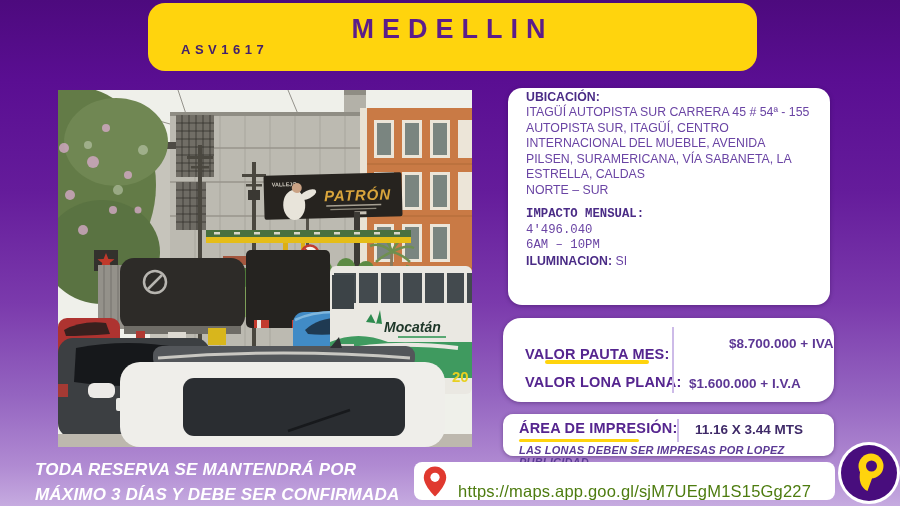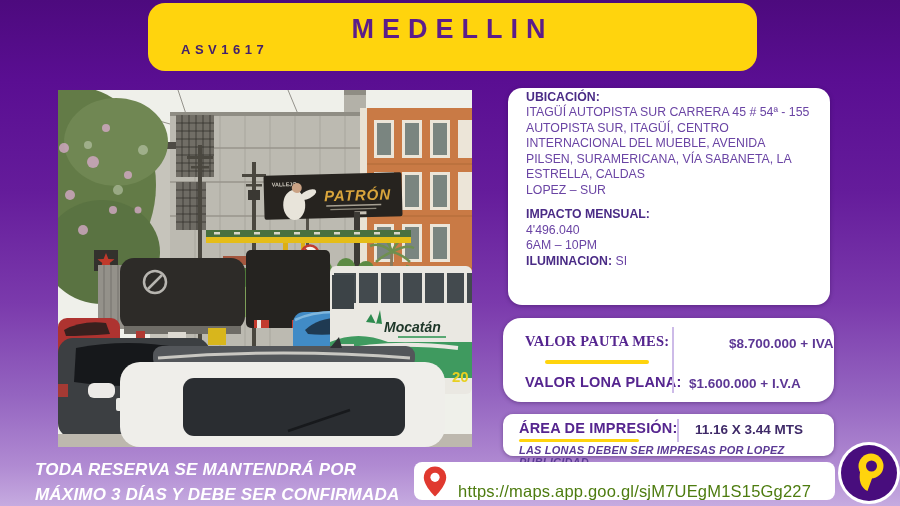--- a/index.html
+++ b/index.html
@@ -14,21 +14,21 @@
   .photo{position:absolute;left:58px;top:90px;width:414px;height:357px;}
   .photo svg{display:block;width:414px;height:357px;}
   
   .card{position:absolute;background:#ffffff;box-shadow:0 1px 4px rgba(40,5,70,.4);}
   .info-card{left:508px;top:88px;width:322px;height:217px;border-radius:14px;padding:2px 18px;box-sizing:border-box;
     color:#6a44a4;font-size:12.3px;line-height:1.26;}
   .info-card p{margin:0;}
   .b{font-weight:bold;color:#4a2b86;}
   .gap{margin-top:9px;}
   .row{display:flex;}
-  .col-left{width:148px;}
+  .col-left{width:148px;font-family:Liberation Mono, monospace;}
   .pricing-card{left:503px;top:318px;width:331px;height:84px;border-radius:18px;}
   .pr-label{position:absolute;font-weight:bold;color:#55258f;font-size:14.5px;letter-spacing:.2px;}
   .pr-value{position:absolute;font-weight:bold;color:#5d3795;font-size:13.5px;}
   .yellow-line{position:absolute;background:#ffd40d;border-radius:2px;}
   .v-divider{position:absolute;width:2px;background:#cdbbe8;}
   .print-card{left:503px;top:414px;width:331px;height:42px;border-radius:10px;}
   .note{position:absolute;font-size:11px;font-weight:bold;font-style:italic;color:#5b3a95;letter-spacing:.2px;}
   
   .disclaimer{position:absolute;left:35px;top:458px;width:392px;color:#ffffff;font-weight:bold;font-style:italic;
     font-size:17px;line-height:1.45;letter-spacing:.2px;}
@@ -356,36 +356,36 @@
         <line x1="230" y1="341" x2="292" y2="320" stroke="#17191c" stroke-width="2.5"></line>
         <path d="M100 268 Q225 258 352 268" stroke="#c9c7c2" stroke-width="3" fill="none"></path>
       </g>
     </svg>
   </div>
 
   <div class="card info-card">
     <p class="b">UBICACIÓN:</p>
     <p>ITAGÜÍ AUTOPISTA SUR CARRERA 45 # 54ª - 155</p>
     <p class="gap">AUTOPISTA SUR, ITAGÜÍ, CENTRO INTERNACIONAL DEL MUEBLE, AVENIDA PILSEN, SURAMERICANA, VÍA SABANETA, LA ESTRELLA, CALDAS</p>
-    <p class="gap">LOPEZ – SUR</p>
+    <p class="gap">NORTE – SUR</p>
     <div class="row gap">
       <div class="col-left">
         <p class="b">IMPACTO MENSUAL:</p>
         <p>4'496.040</p>
         <p>6AM – 10PM</p>
       </div>
     </div>
     <p class="gap">
       <span class="b">ILUMINACION:</span>
       <span>SI</span>
     </p>
   </div>
 
   <div class="card pricing-card">
-    <div class="pr-label" style="left:22px;top:15px;font-family:Liberation Serif, serif;">VALOR PAUTA MES:</div>
+    <div class="pr-label" style="left:22px;top:28px;">VALOR PAUTA MES:</div>
     <div class="yellow-line" style="left:42px;top:42px;width:104px;height:3.5px;"></div>
     <div class="pr-label" style="left:22px;top:56px;">VALOR LONA PLANA:</div>
     <div class="v-divider" style="left:169px;top:9px;height:66px;"></div>
     <div class="pr-value" style="left:186px;top:18px;margin-left:40px;">$8.700.000 + IVA</div>
     <div class="pr-value" style="left:186px;top:58px;">$1.600.000 + I.V.A</div>
   </div>
 
   <div class="card print-card">
     <div class="pr-label" style="left:16px;top:6px;">ÁREA DE IMPRESIÓN:</div>
     <div class="yellow-line" style="left:16px;top:25px;width:120px;height:3px;"></div>

